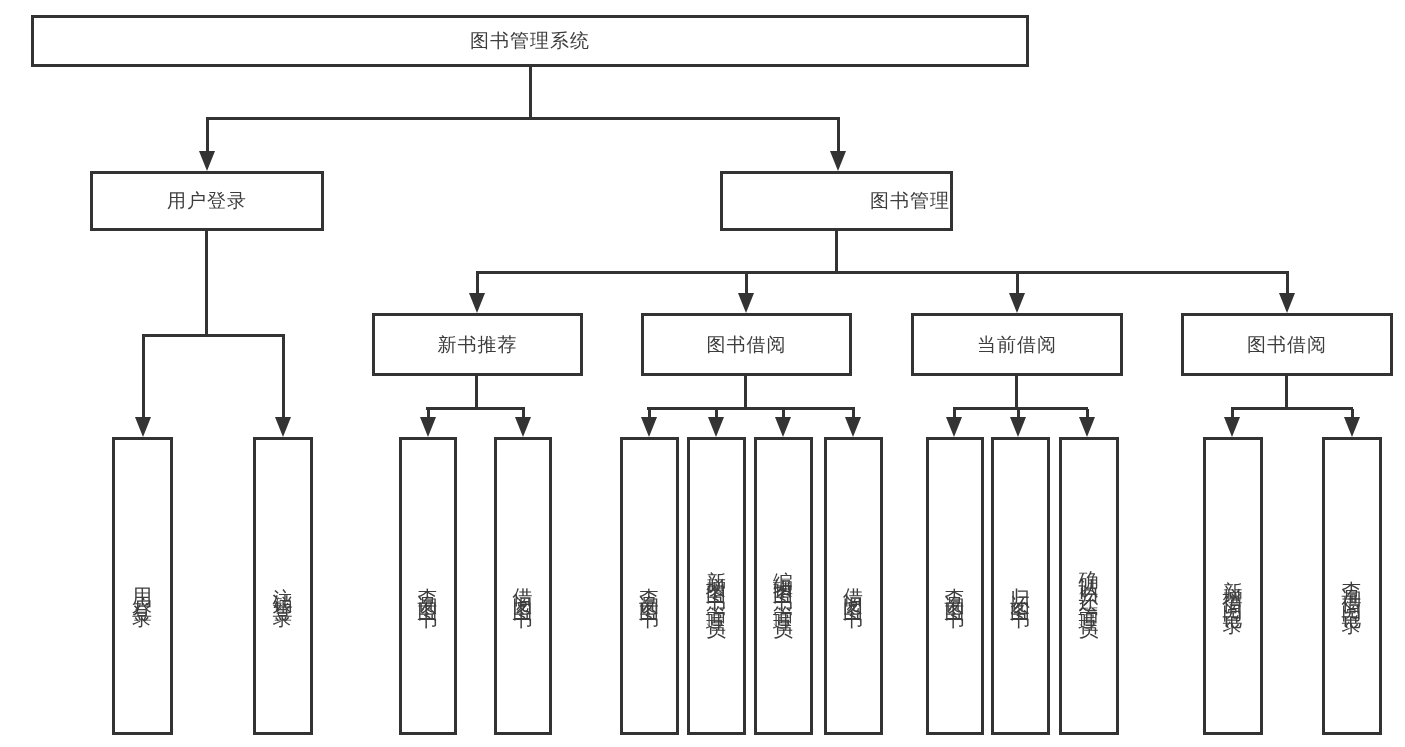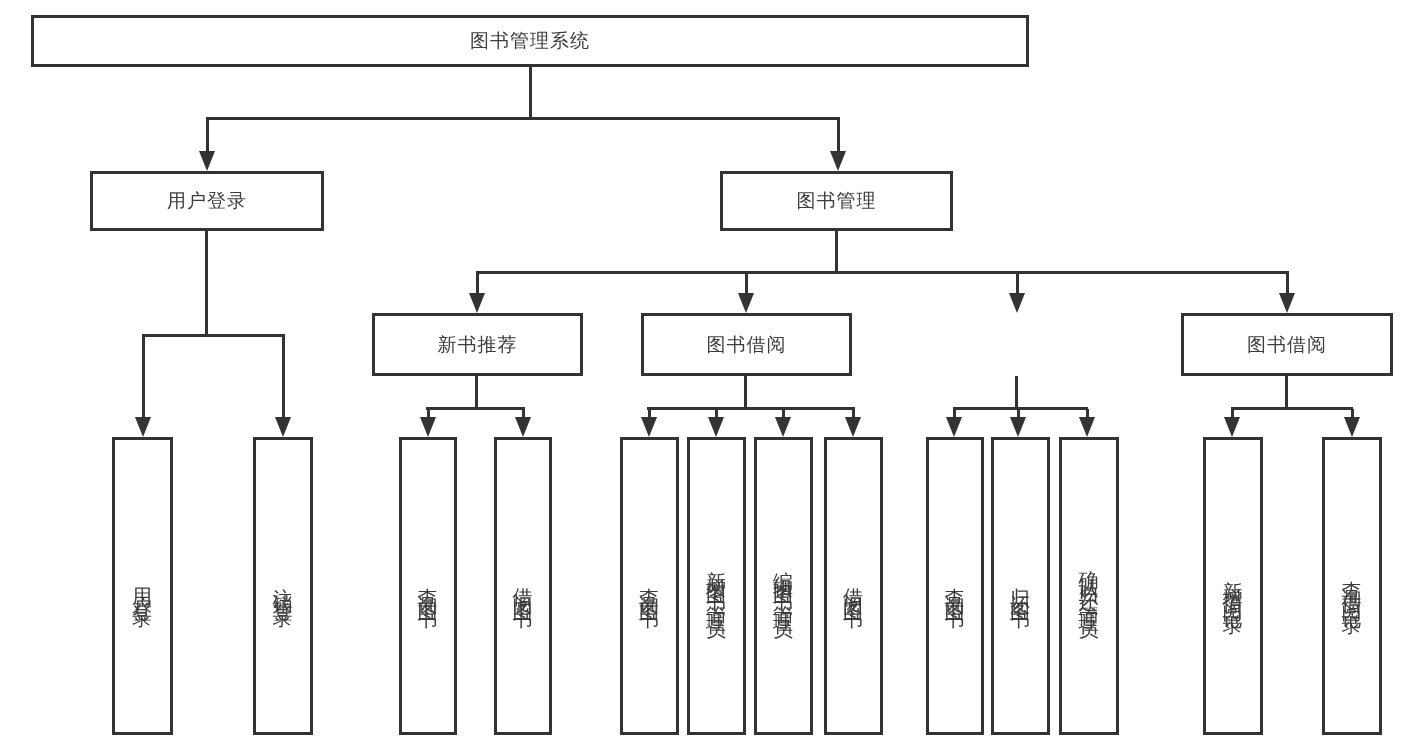--- a/index.html
+++ b/index.html
@@ -69,21 +69,21 @@
   <div class="vline" style="left:520px; top:67px; height:50px;"></div>
   <div class="hline" style="left:197px; top:117px; width:634px;"></div>
   <div class="vline" style="left:197px; top:119px; height:33px;"></div>
   <div class="arrow" style="left:190px; top:151px;"></div>
   <div class="vline" style="left:828px; top:119px; height:33px;"></div>
   <div class="arrow" style="left:821px; top:151px;"></div>
 
   <div class="box" style="left:81px; top:171px; width:234px; height:60px;">
     <span class="hlabel">用户登录</span>
   </div>
-  <div class="box" style="left:711px; top:171px; width:233px; height:60px;">
+  <div class="box" style="left:711px; top:171px; width:233px; height:60px;justify-content:flex-end;">
     <span class="hlabel">图书管理</span>
   </div>
 
   <div class="vline" style="left:196px; top:231px; height:103px;"></div>
   <div class="hline" style="left:133px; top:334px; width:143px;"></div>
   <div class="vline" style="left:133px; top:336px; height:81px;"></div>
   <div class="arrow" style="left:126px; top:417px;"></div>
   <div class="vline" style="left:273px; top:336px; height:81px;"></div>
   <div class="arrow" style="left:266px; top:417px;"></div>
 
@@ -96,20 +96,23 @@
   <div class="vline" style="left:1007px; top:273px; height:20px;"></div>
   <div class="arrow" style="left:1000px; top:293px;"></div>
   <div class="vline" style="left:1277px; top:273px; height:20px;"></div>
   <div class="arrow" style="left:1270px; top:293px;"></div>
 
   <div class="box" style="left:363px; top:313px; width:211px; height:63px;">
     <span class="hlabel">新书推荐</span>
   </div>
   <div class="box" style="left:632px; top:313px; width:211px; height:63px;">
     <span class="hlabel">图书借阅</span>
+  </div>
+  <div class="box" style="left:902px; top:313px; width:212px; height:63px;">
+    <span class="hlabel">当前借阅</span>
   </div>
   <div class="box" style="left:1172px; top:313px; width:212px; height:63px;">
     <span class="hlabel">图书借阅</span>
   </div>
 
   <div class="vline" style="left:466px; top:376px; height:31px;"></div>
   <div class="hline" style="left:417px; top:407px; width:99px;"></div>
   <div class="vline" style="left:418px; top:409px; height:9px;"></div>
   <div class="arrow" style="left:411px; top:417px;"></div>
   <div class="vline" style="left:513px; top:409px; height:9px;"></div>

